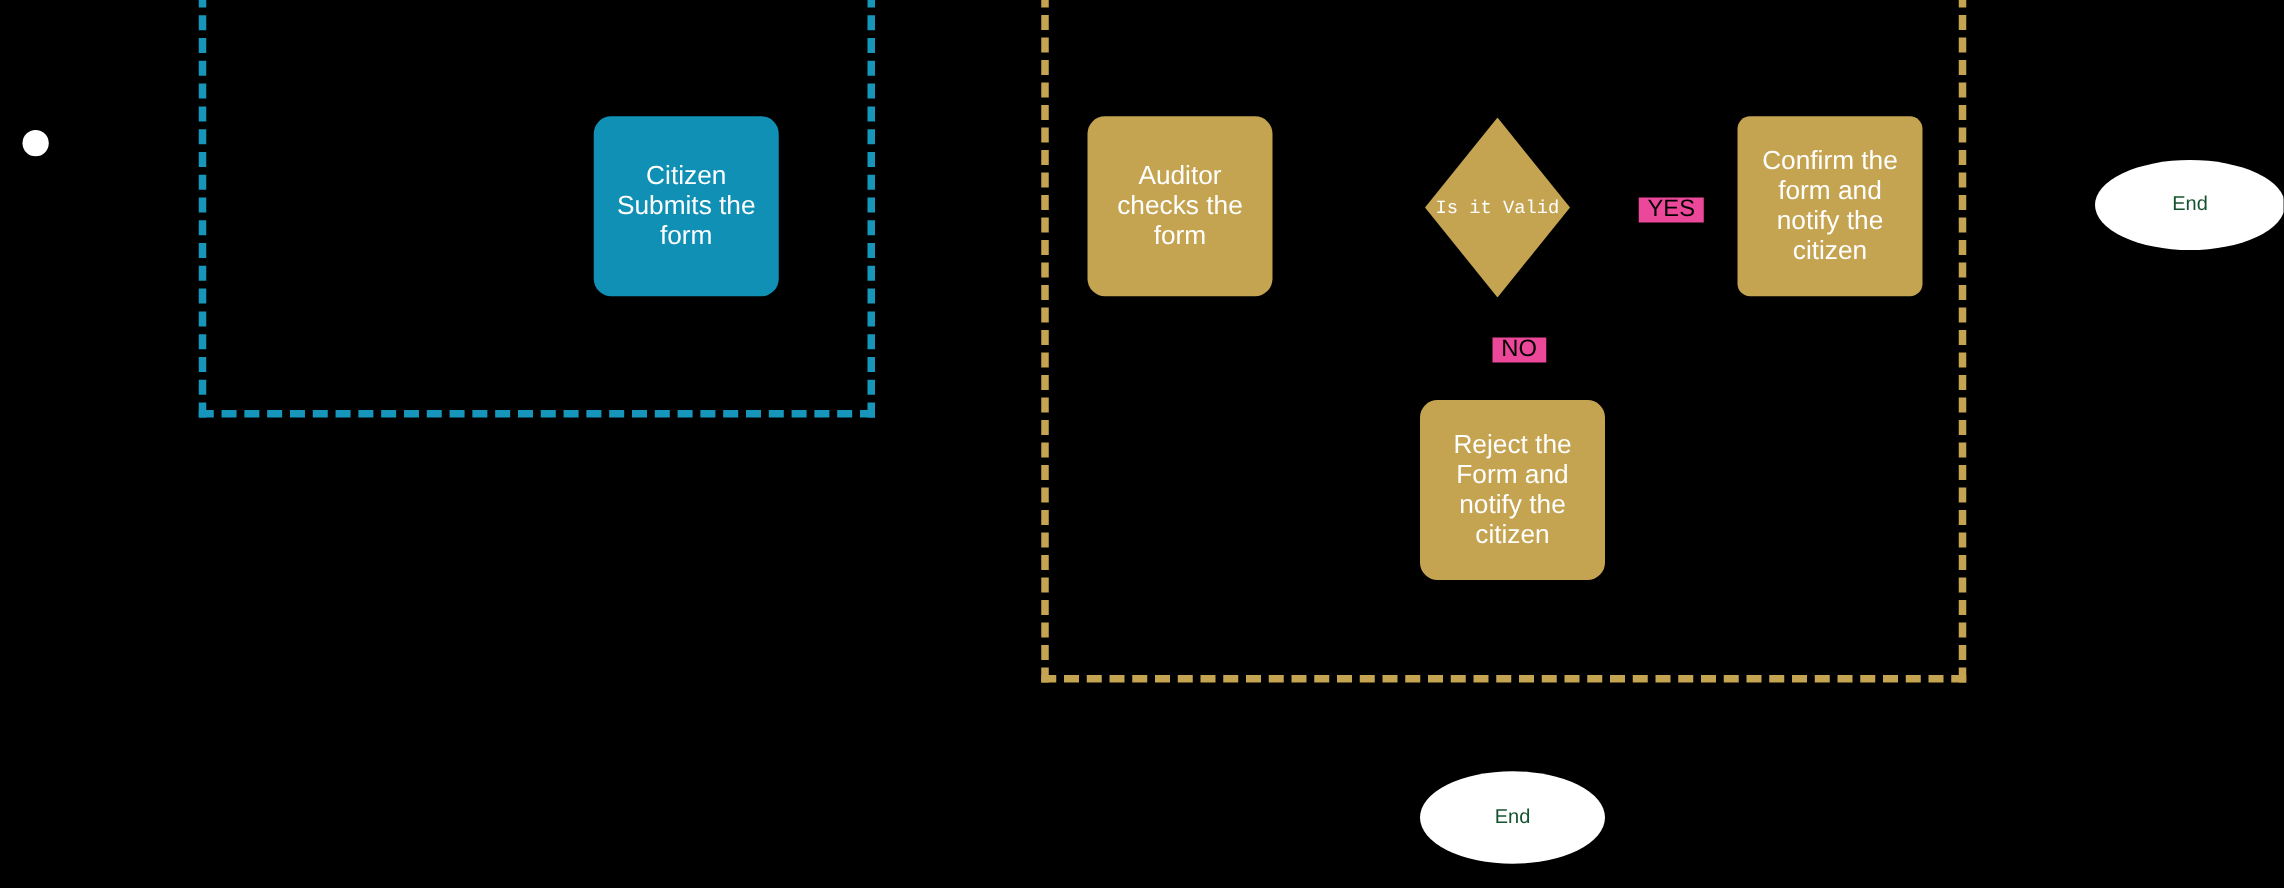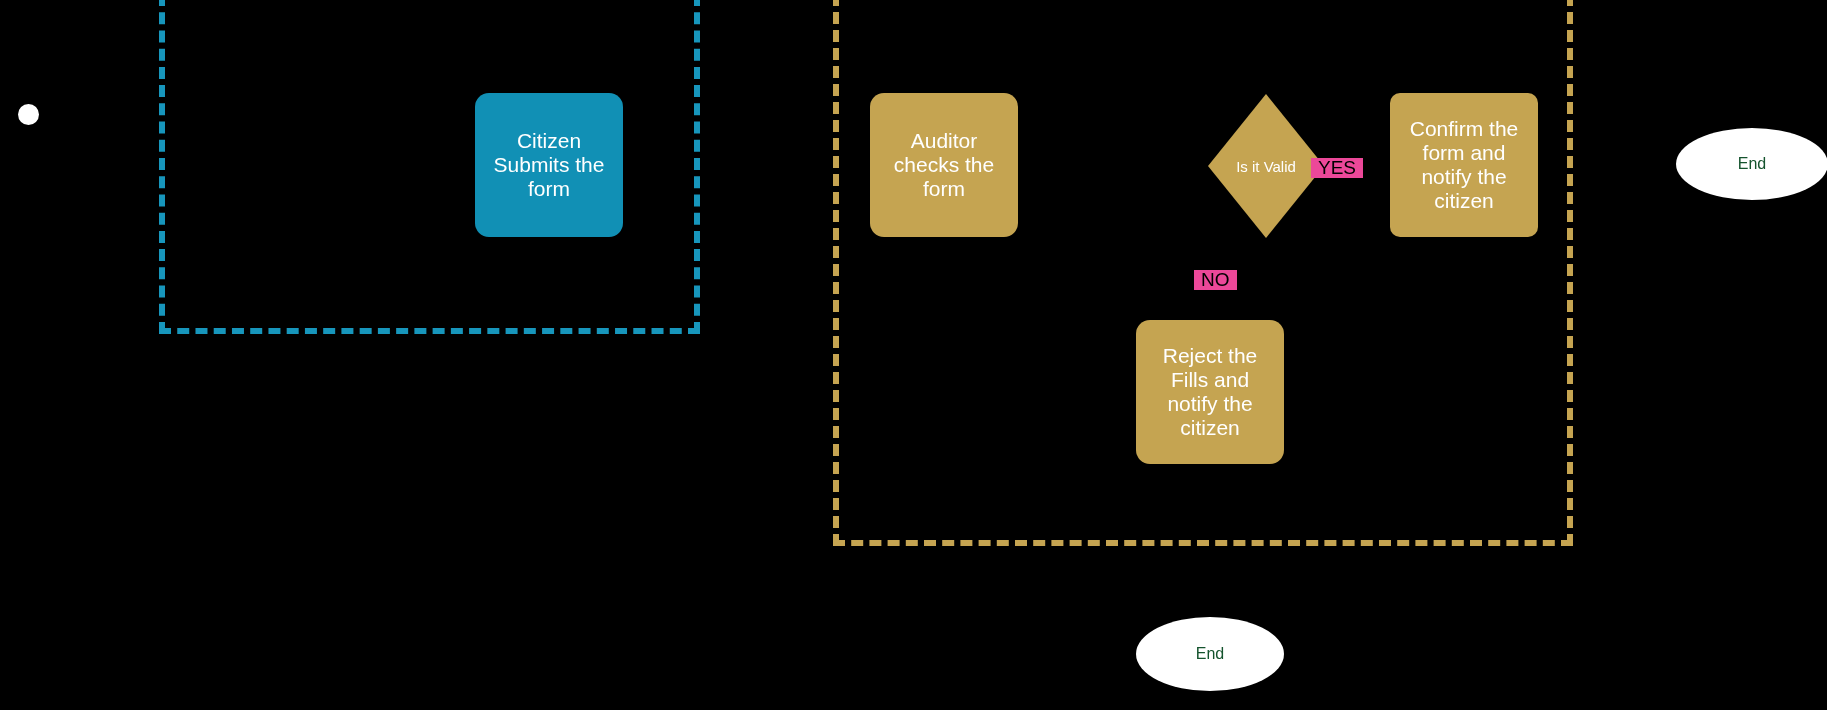--- a/index.html
+++ b/index.html
@@ -72,24 +72,25 @@
 
   .pos-fills      { left: 220px; top: 93px; }
   .pos-submits    { left: 475px; top: 93px; }
   .pos-auditor    { left: 870px; top: 93px; }
   .pos-confirm    { left: 1390px; top: 93px; border-radius: 10px; }
   .pos-reject     { left: 1136px; top: 320px; }
 
   
   .decision {
     position: absolute;
-    left: 1208px;
+    left: 1140px;
     top: 94px;
     width: 116px;
     height: 144px;
+    font-family: Liberation Mono, monospace;
   }
   .decision .shape {
     position: absolute;
     inset: 0;
     background: #C5A451;
     clip-path: polygon(50% 0%, 100% 50%, 50% 100%, 0% 50%);
   }
   .decision .decision-label {
     position: absolute;
     inset: 0;
@@ -166,21 +167,21 @@
   <div class="edge-label label-yes">YES</div>
 
   <div class="edge-label label-no">NO</div>
 
   <div class="process-box box-gold pos-confirm">Confirm the
 form and
 notify the
 citizen</div>
 
   <div class="process-box box-gold pos-reject">Reject the
-Fills and
+Form and
 notify the
 citizen</div>
 
   <div class="end-node end-right">End</div>
 
   <div class="end-node end-bottom">End</div>
 
 </div>
 
 </body></html>

